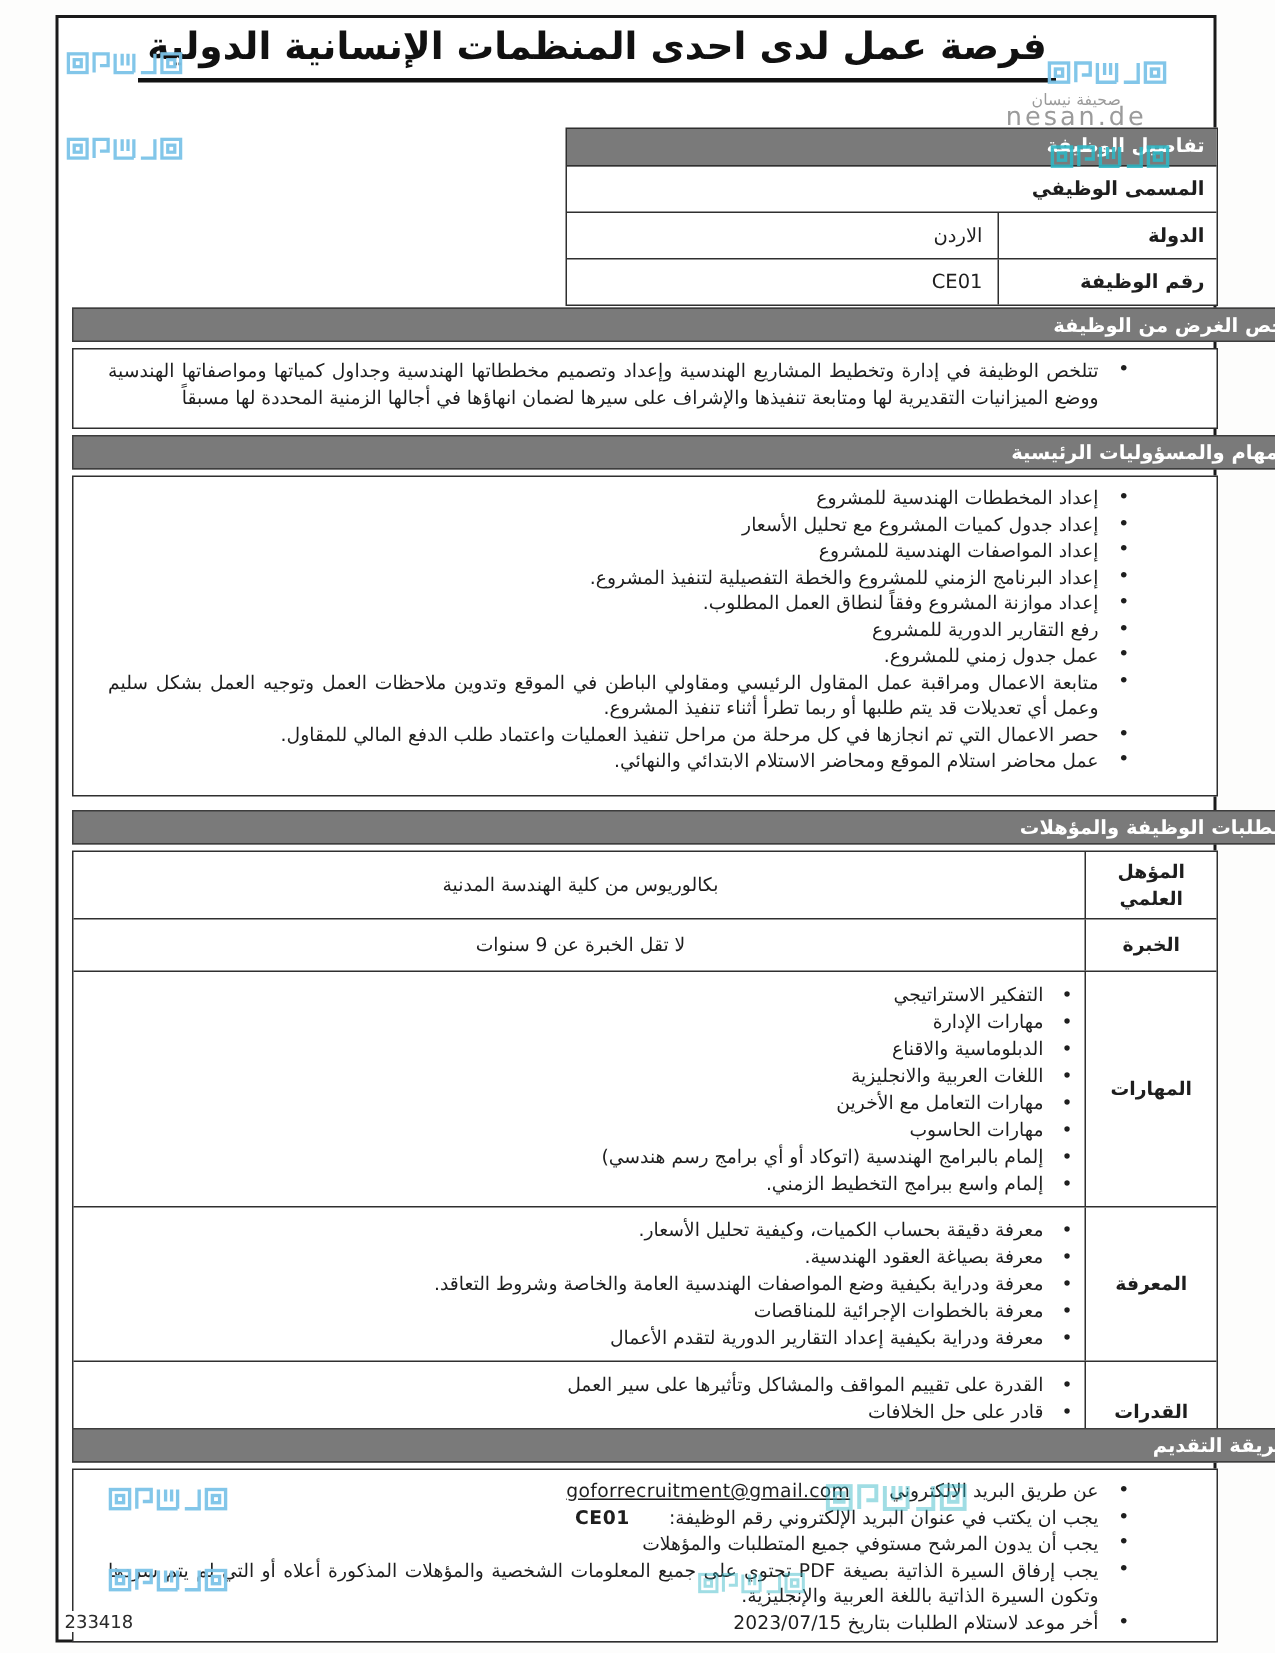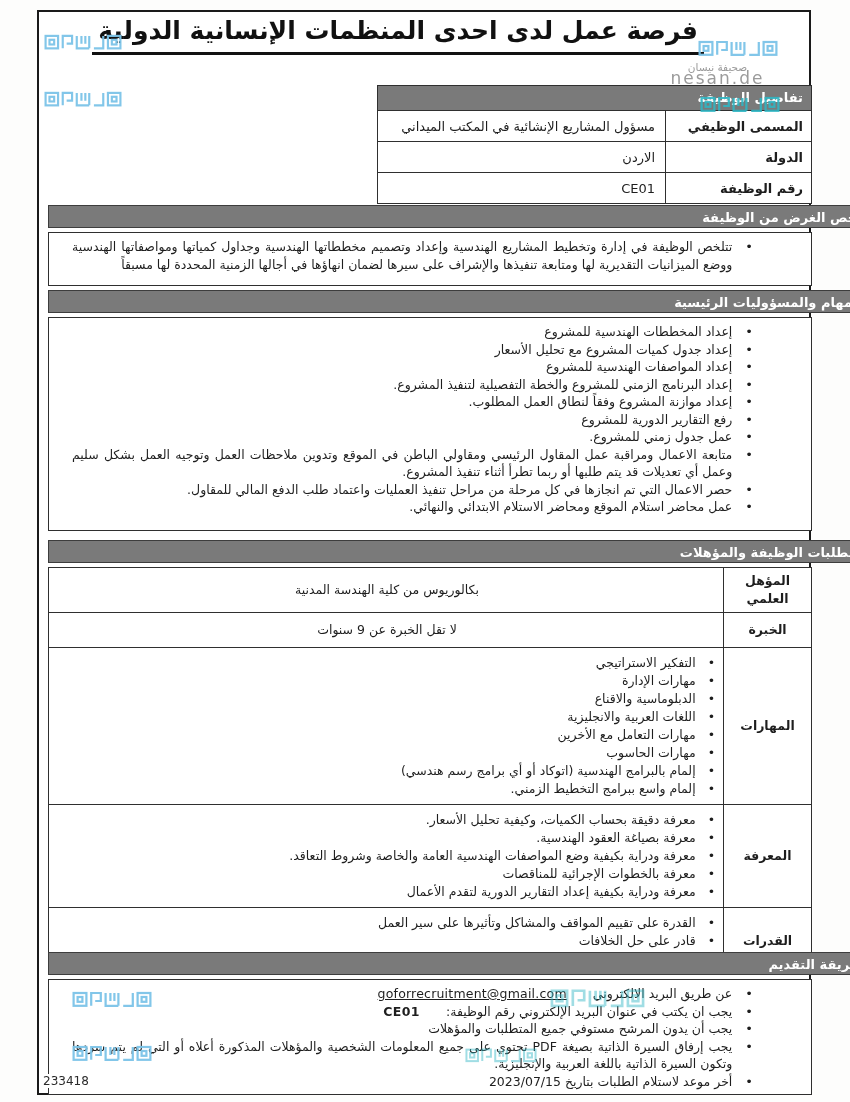--- a/index.html
+++ b/index.html
@@ -84,21 +84,20 @@
   <div class="page-border"></div>
 
   <div class="title-wrap">
     <span class="title-text">فرصة عمل لدى احدى المنظمات الإنسانية الدولية</span>
   </div>
 
   <div class="details-table">
     <div class="dt-header">تفاصيل الوظيفة</div>
     <div class="dt-row">
       <div class="dt-label">المسمى الوظيفي</div>
-      <div class="dt-value">مسؤول المشاريع الإنشائية في المكتب الميداني</div>
     </div>
     <div class="dt-row">
       <div class="dt-label">الدولة</div>
       <div class="dt-value">الاردن</div>
     </div>
     <div class="dt-row">
       <div class="dt-label">رقم الوظيفة</div>
       <div class="dt-value">CE01</div>
     </div>
   </div>

